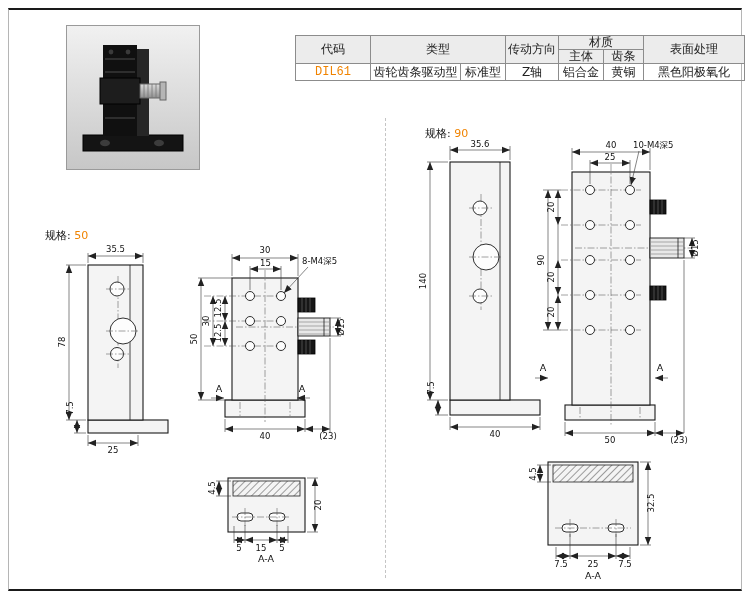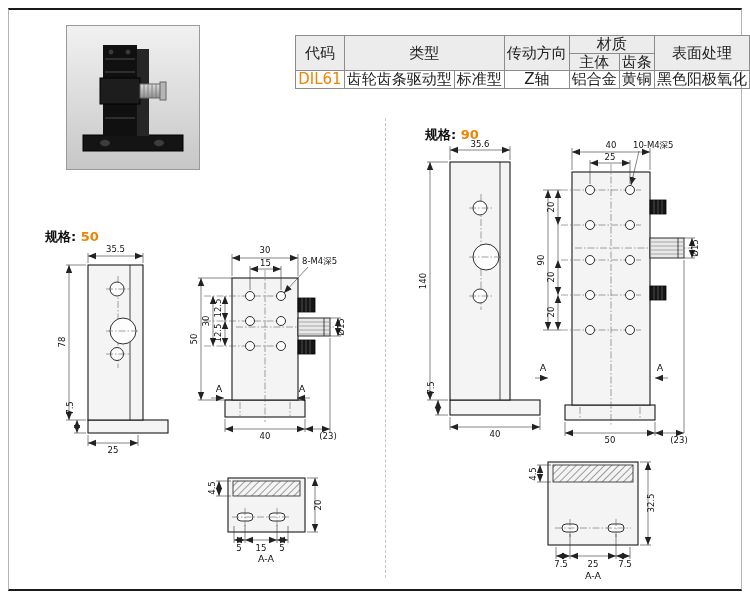--- a/index.html
+++ b/index.html
@@ -13,32 +13,32 @@
     border-top:2px solid #1a1a1a; border-bottom:2px solid #1a1a1a;
     border-left:1px solid #b5b5b5; border-right:1px solid #b5b5b5;
     pointer-events:none;
   }
   .photo {
     position:absolute; left:66px; top:25px; width:134px; height:145px;
     border:1px solid #9a9a9a; background:#fff;
   }
   .spec-table {
     position:absolute; left:295px; top:35px; border-collapse:collapse;
-    font-size:15px; table-layout:fixed; color:#222;padding-left:46px;
+    font-size:12px; table-layout:fixed; color:#222;padding-left:46px;
   }
   .spec-table th, .spec-table td {
     border:1px solid #8c8c8c; text-align:center; padding:0 2px;
     font-weight:normal; overflow:hidden; white-space:nowrap; line-height:1.1;
   }
   .spec-table thead th { background:#ececec; }
   .spec-table tr.h1 { height:12px; }
   .spec-table tr.h2 { height:12px; }
   .spec-table tr.d  { height:17px; }
-  .code-cell { color:#f08300; font-weight:bold; }
-  .spec-label { position:absolute; font-size:13px; font-weight:bold; color:#111; }
+  .code-cell { color:#f08300; font-weight:bold;font-family:Liberation Mono, monospace; }
+  .spec-label { position:absolute; font-size:11px; font-weight:normal; color:#111; }
   .spec-label .val { color:#f08300; }
   .sep { position:absolute; left:385px; top:118px; height:460px; width:0;
          border-left:1px dashed #c4c4c4; }
   .drawing { position:absolute; }
 
   
   .part   { fill:#f4f4f4; stroke:#1a1a1a; stroke-width:1.1; }
   .edge   { stroke:#1a1a1a; stroke-width:0.8; fill:none; }
   .hole   { fill:#fdfdfd; stroke:#1a1a1a; stroke-width:0.9; }
   .dim    { stroke:#333; stroke-width:0.6; fill:none; }

